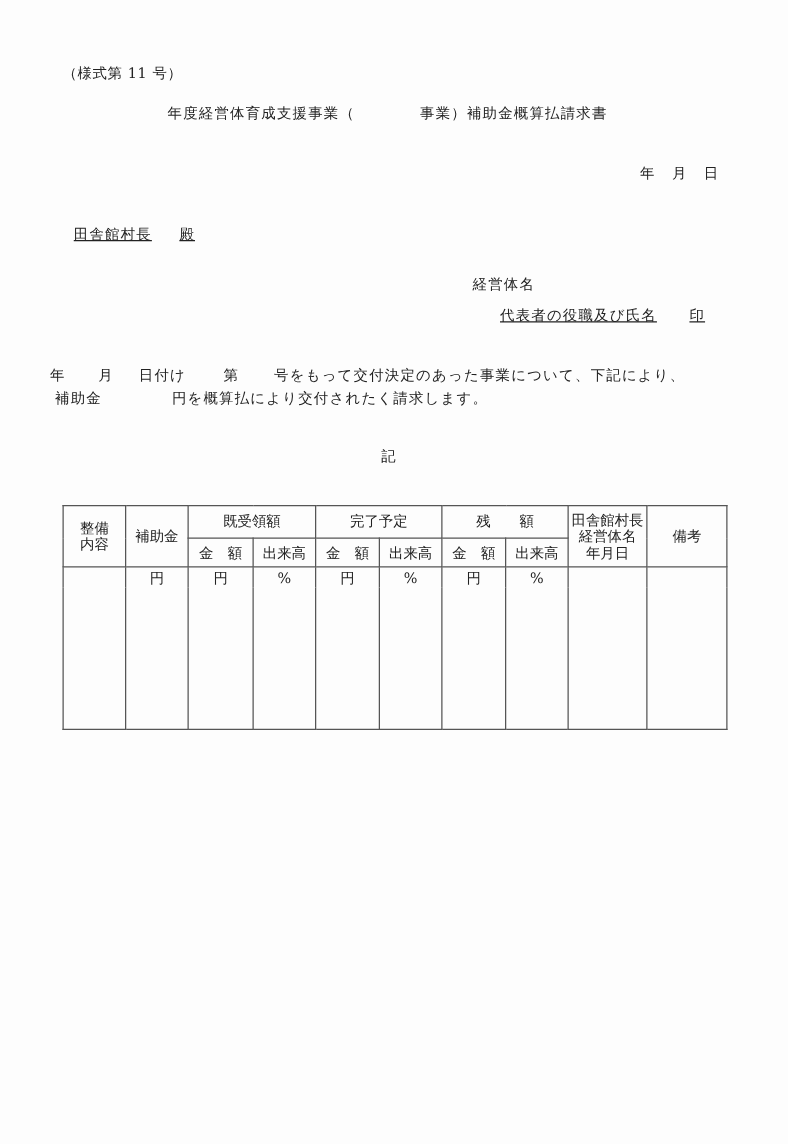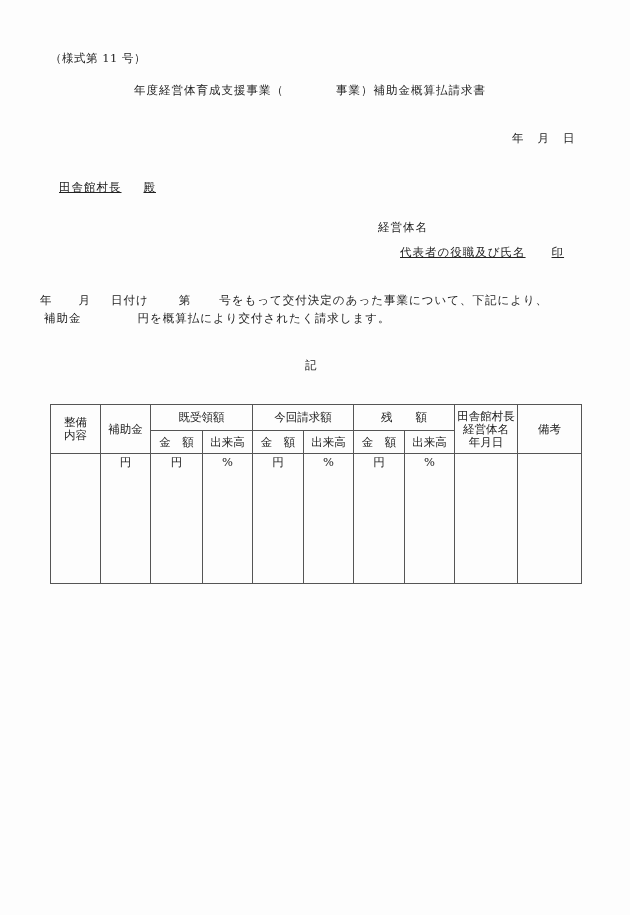--- a/index.html
+++ b/index.html
@@ -106,21 +106,21 @@
     <col style="width:64px">
   </colgroup>
   <tbody>
       <tr class="h-row1">
     <td rowspan="2">
       <div>整備</div>
       <div>内容</div>
     </td>
     <td rowspan="2">補助金</td>
     <td colspan="2">既受領額</td>
-    <td colspan="2">今回請求額</td>
+    <td colspan="2">完了予定</td>
     <td colspan="2">残　　額</td>
     <td rowspan="2">
       <div>田舎館村長</div>
       <div>経営体名</div>
       <div>年月日</div>
     </td>
     <td rowspan="2">備考</td>
   </tr>
   <tr class="h-row2">
     <td>金　額</td>

